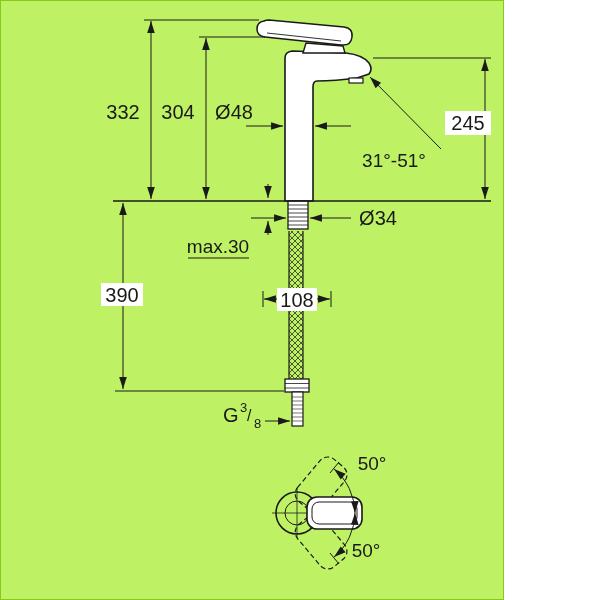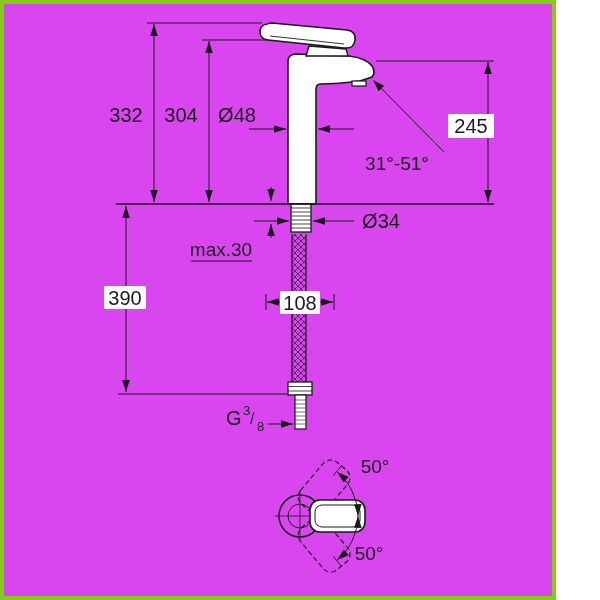--- a/index.html
+++ b/index.html
@@ -1,18 +1,18 @@
 <!DOCTYPE html>
 <html><head>
 <meta charset="utf-8">
 <style>
   html,body{margin:0;padding:0;background:#ffffff;}
   .canvas{
-    width:556px;height:600px;box-sizing:border-box;
-    border:4px solid #84cc16;background:#d946ef;position:relative;
+    width:504px;height:600px;box-sizing:border-box;
+    border:1px solid #84cc16;background:#bef264;position:relative;
     font-family:"Liberation Sans", sans-serif;
   }
   svg{display:block;}
   svg text{
     font-family:"Liberation Sans", sans-serif;
     fill:#1a1a1a;
   }
   .dimtext{font-size:20px;}
   .smalltext{font-size:19px;}
 </style>

